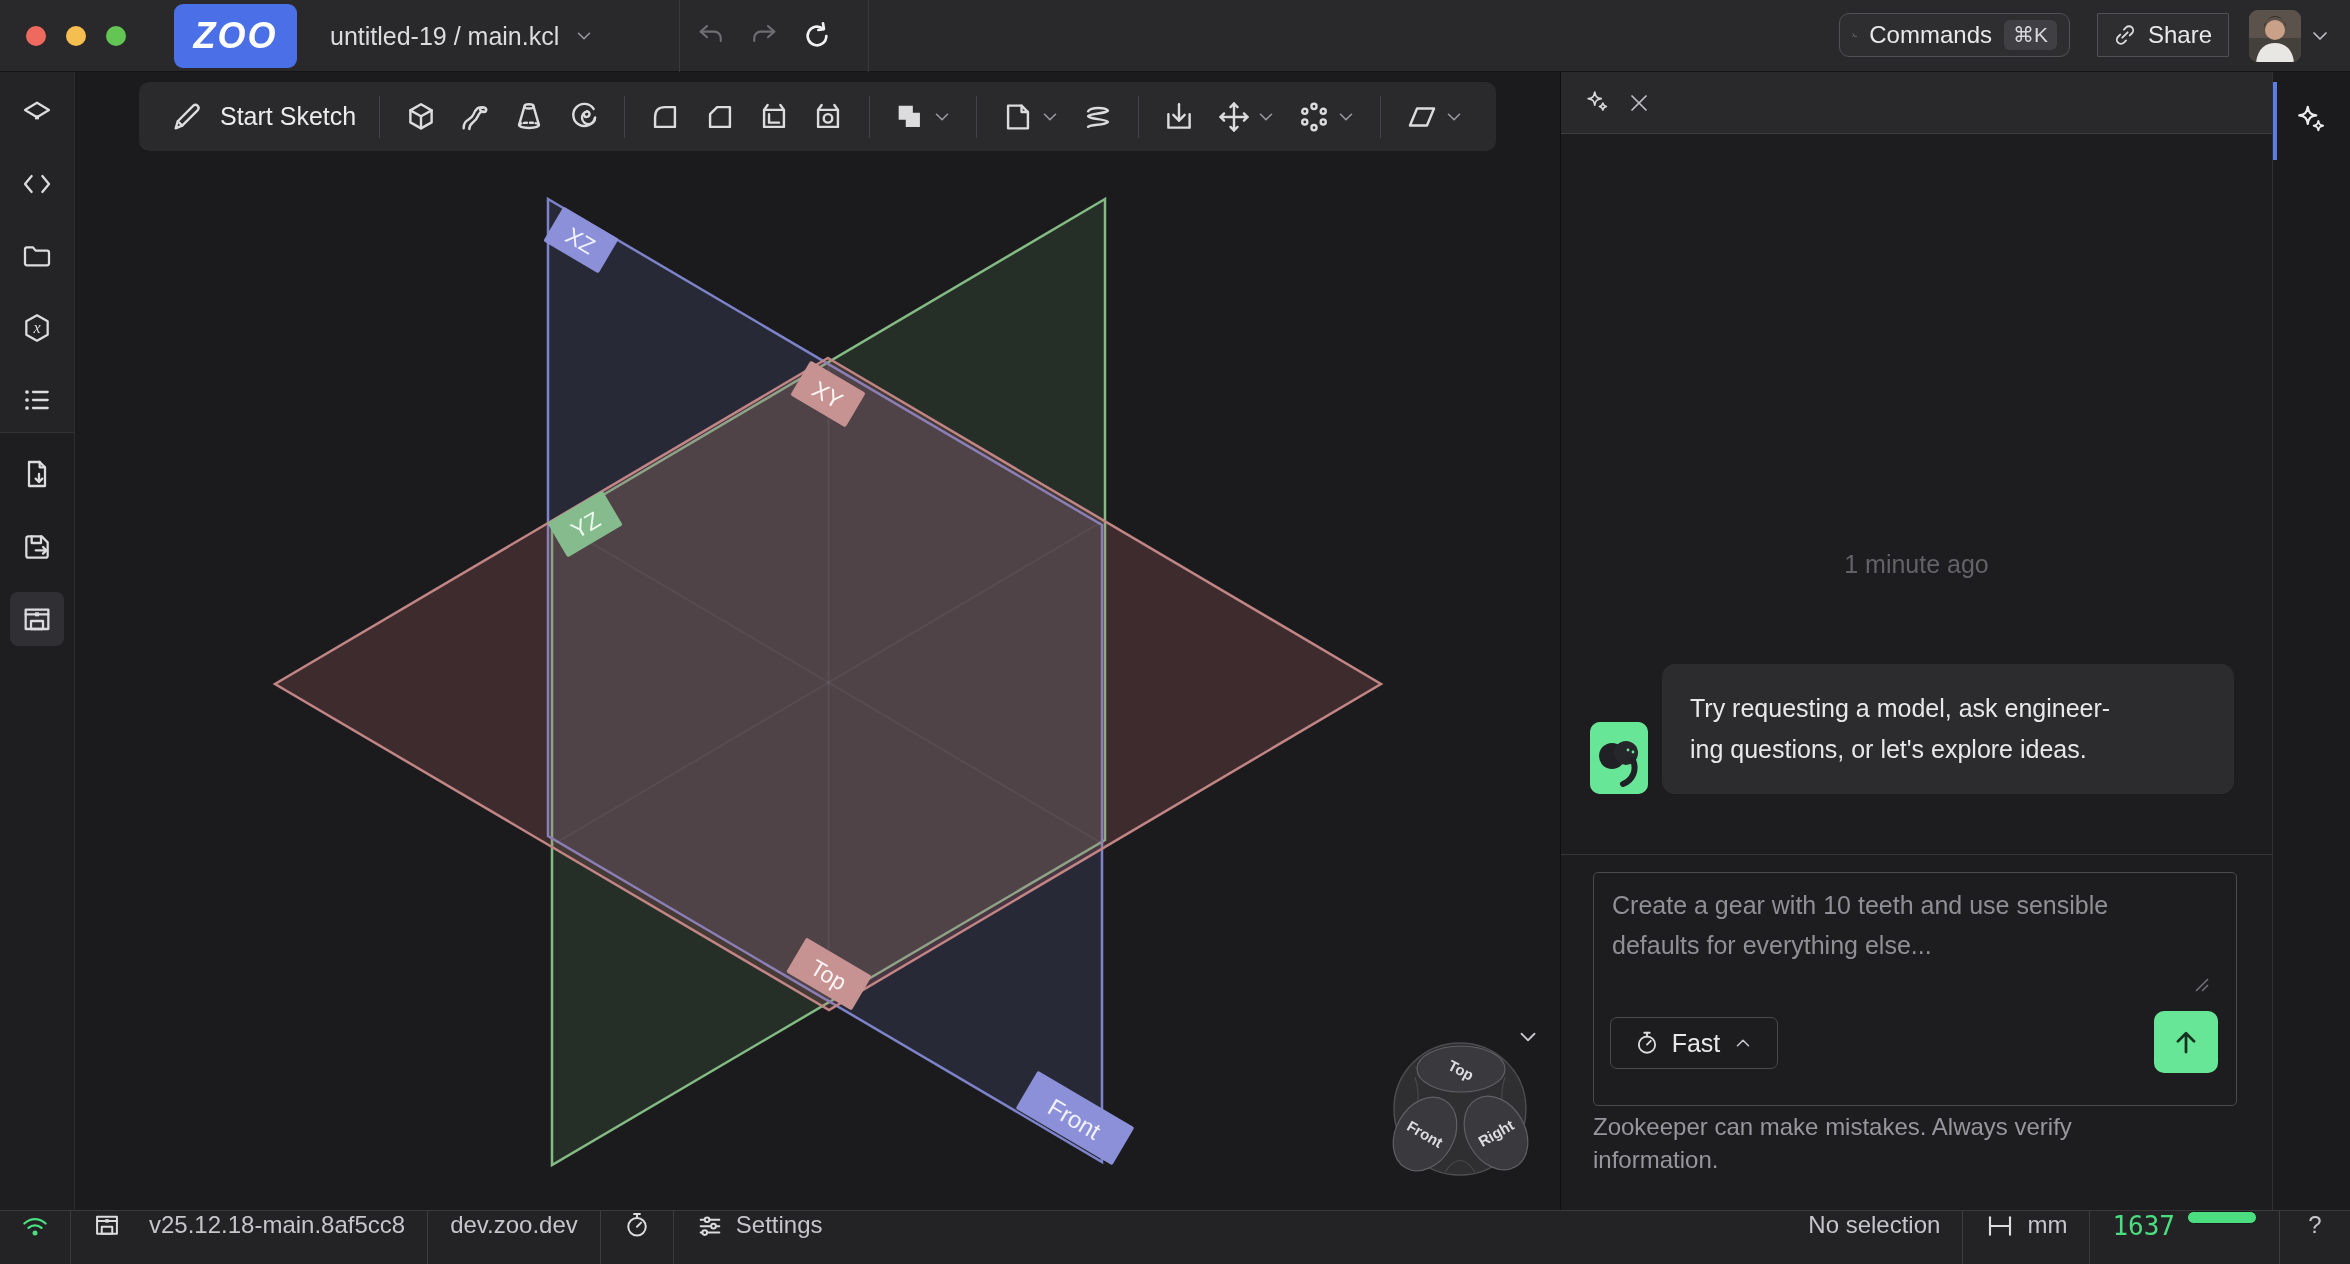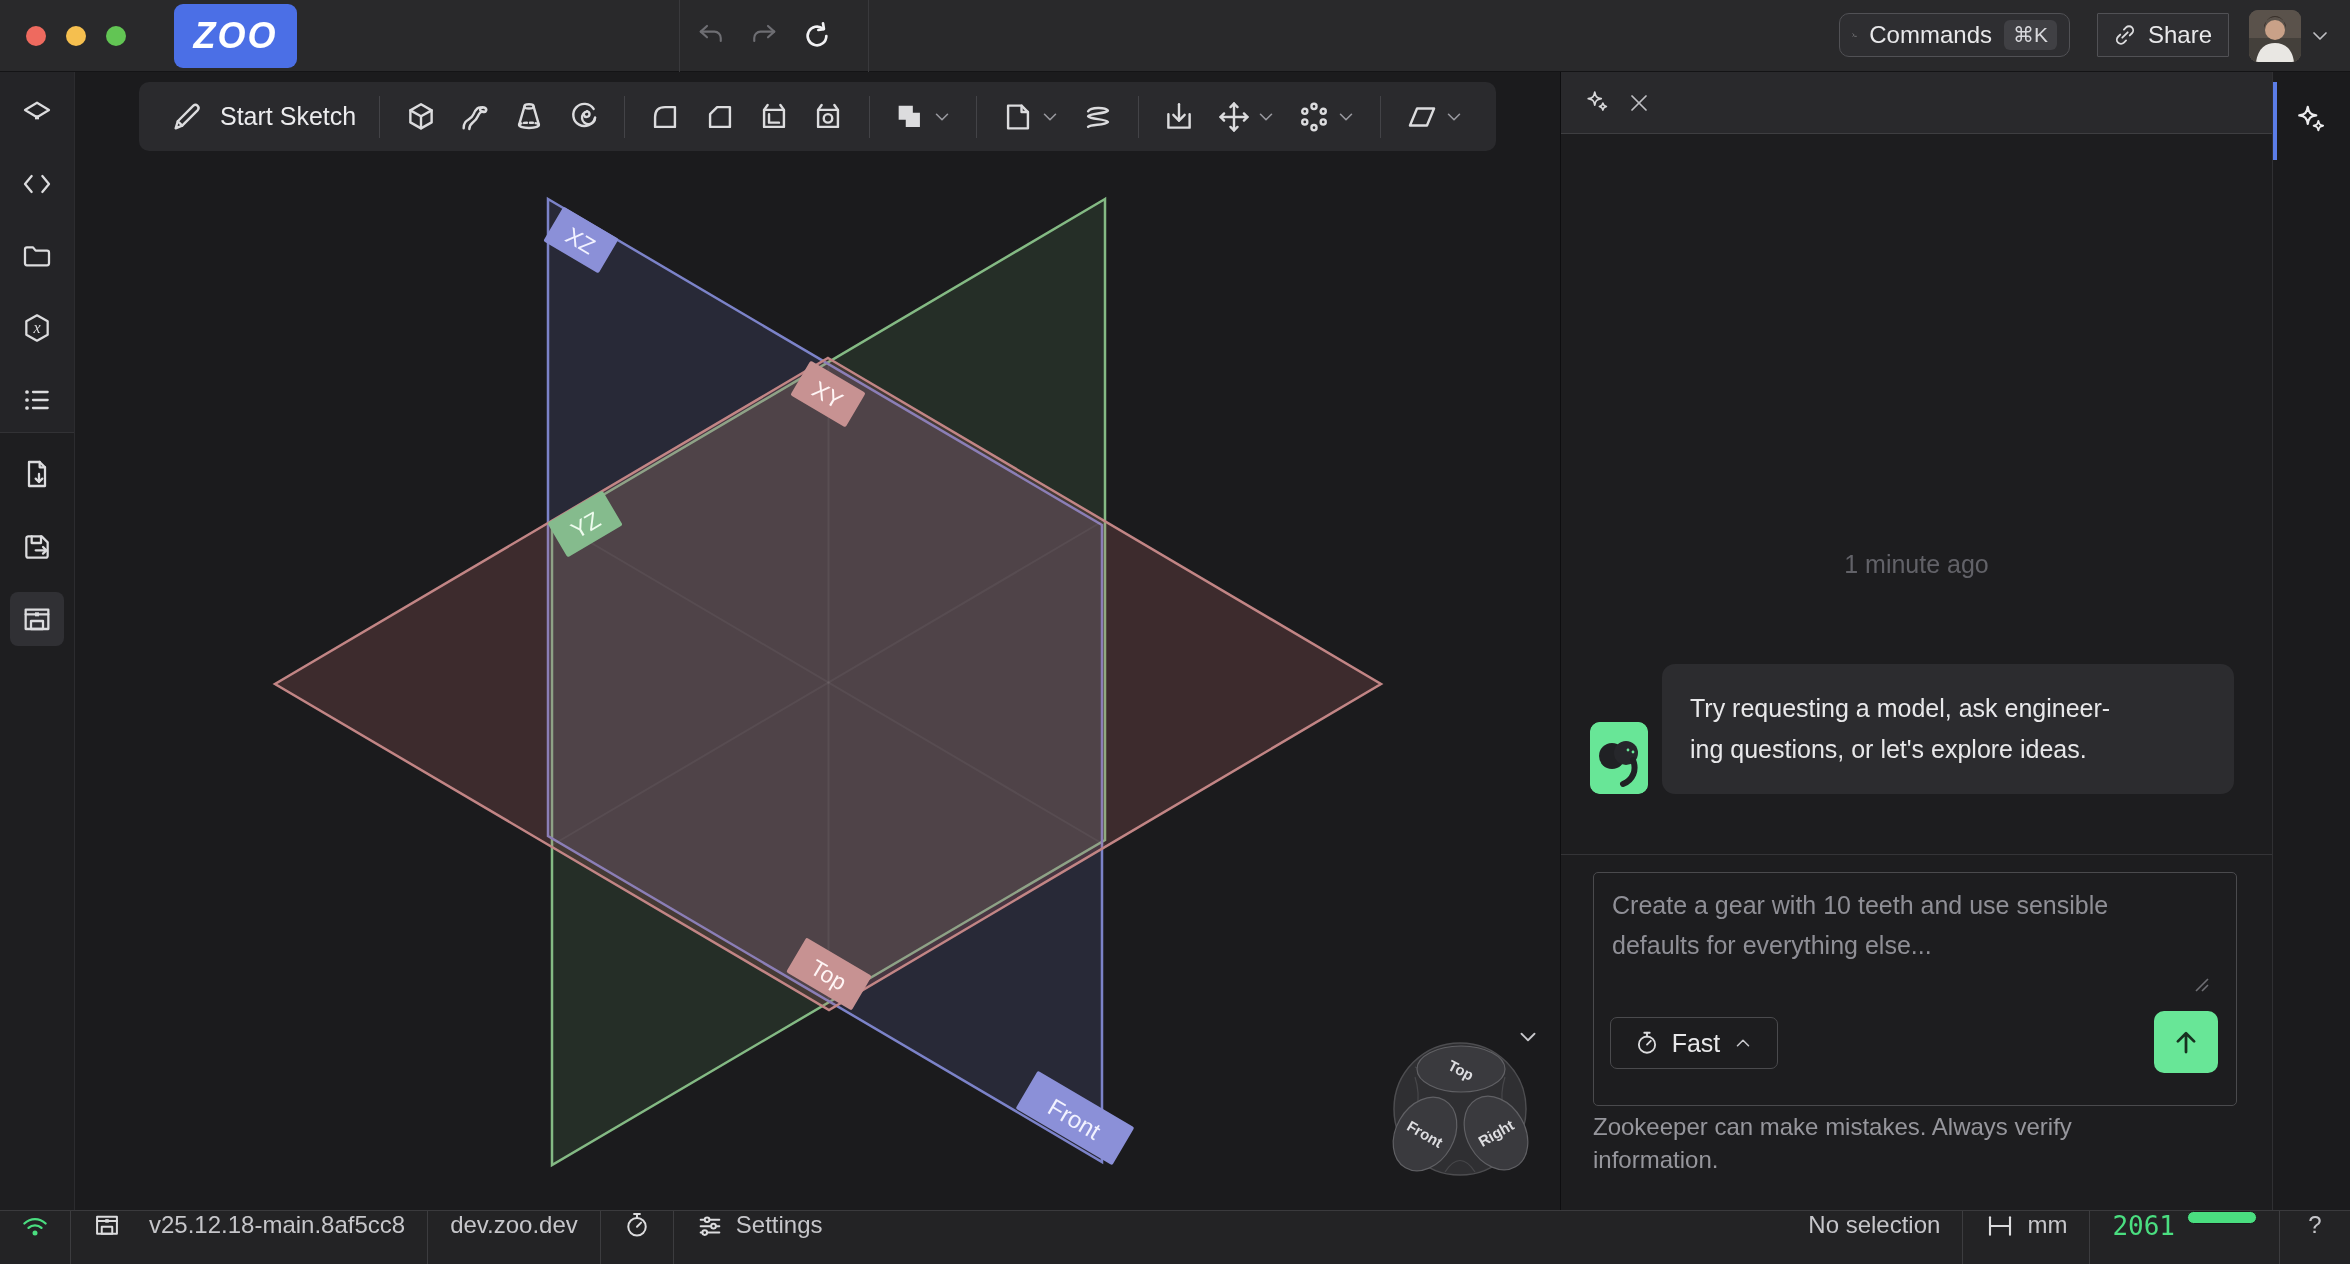--- a/index.html
+++ b/index.html
@@ -74,20 +74,26 @@
 
 <div class="app">
 
   <div class="titlebar">
     <div class="traffic t-red"></div>
     <div class="traffic t-yellow"></div>
     <div class="traffic t-green"></div>
     <div class="logo">
         <span>ZOO</span>
       </div>
+    <div class="proj">
+      <span>untitled-19 / main.kcl</span>
+      <svg width="22" height="22" viewBox="0 0 24 24" class="ico" style="stroke:#9a9aa0">
+          <polyline points="6,9 12,15 18,9"></polyline>
+        </svg>
+    </div>
     <div class="tb-div" style="left:679px"></div>
     <div class="histbtn" style="left:690px">
       <svg width="30" height="30" viewBox="0 0 24 24" class="ico" style="stroke:#6e6e73">
           <polyline points="8,4 3,8.5 8,13"></polyline>
           <path d="M3 8.5 H14 a5 5 0 0 1 5 5 V16"></path>
         </svg>
     </div>
     <div class="histbtn" style="left:741px">
       <svg width="30" height="30" viewBox="0 0 24 24" class="ico" style="stroke:#6e6e73">
           <polyline points="16,4 21,8.5 16,13"></polyline>
@@ -511,21 +517,21 @@
     <div class="sb-item">
       <svg width="30" height="30" viewBox="0 0 24 24" class="ico">
           <line x1="4" y1="5" x2="4" y2="19"></line>
           <line x1="20" y1="5" x2="20" y2="19"></line>
           <line x1="4" y1="12" x2="20" y2="12"></line>
         </svg>
       <span>mm</span>
     </div>
     <div class="sb-div"></div>
     <div class="sb-item">
-      <span class="sb-val">2061</span>
+      <span class="sb-val">1637</span>
       <span class="sb-pill"></span>
     </div>
     <div class="sb-div"></div>
     <div class="sb-item" style="width:70px; justify-content:center">
       <span>?</span>
     </div>
   </div>
 
 </div>
 

